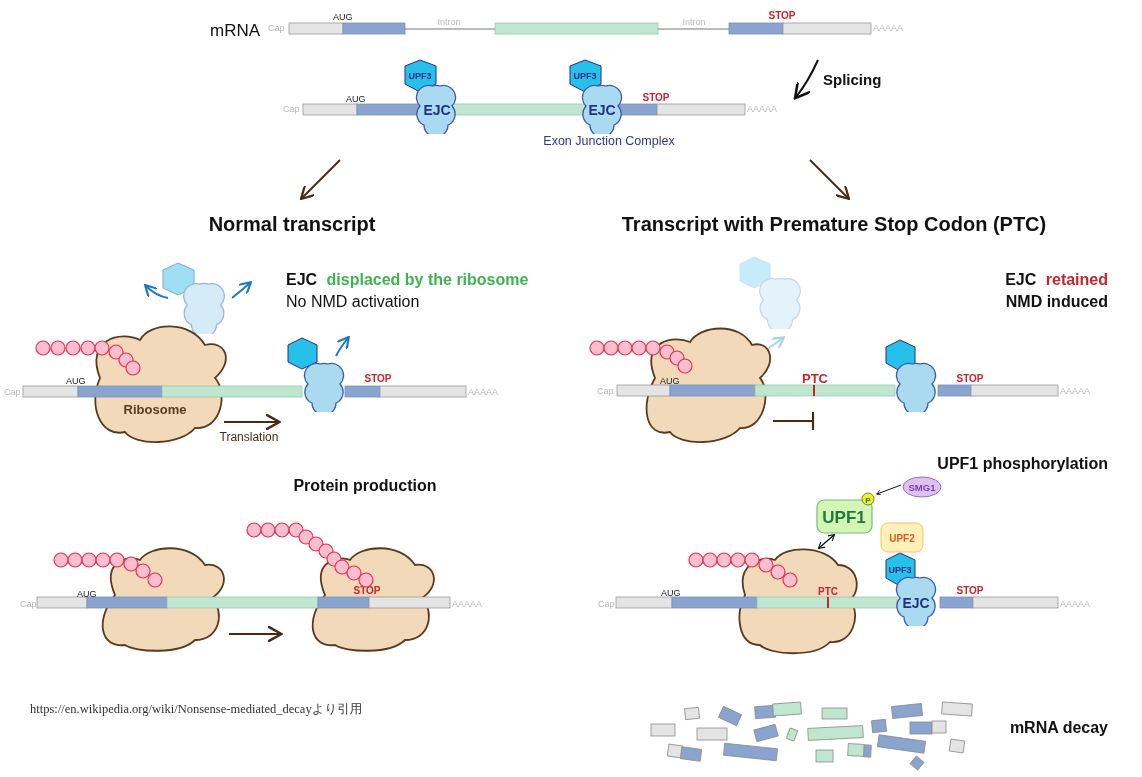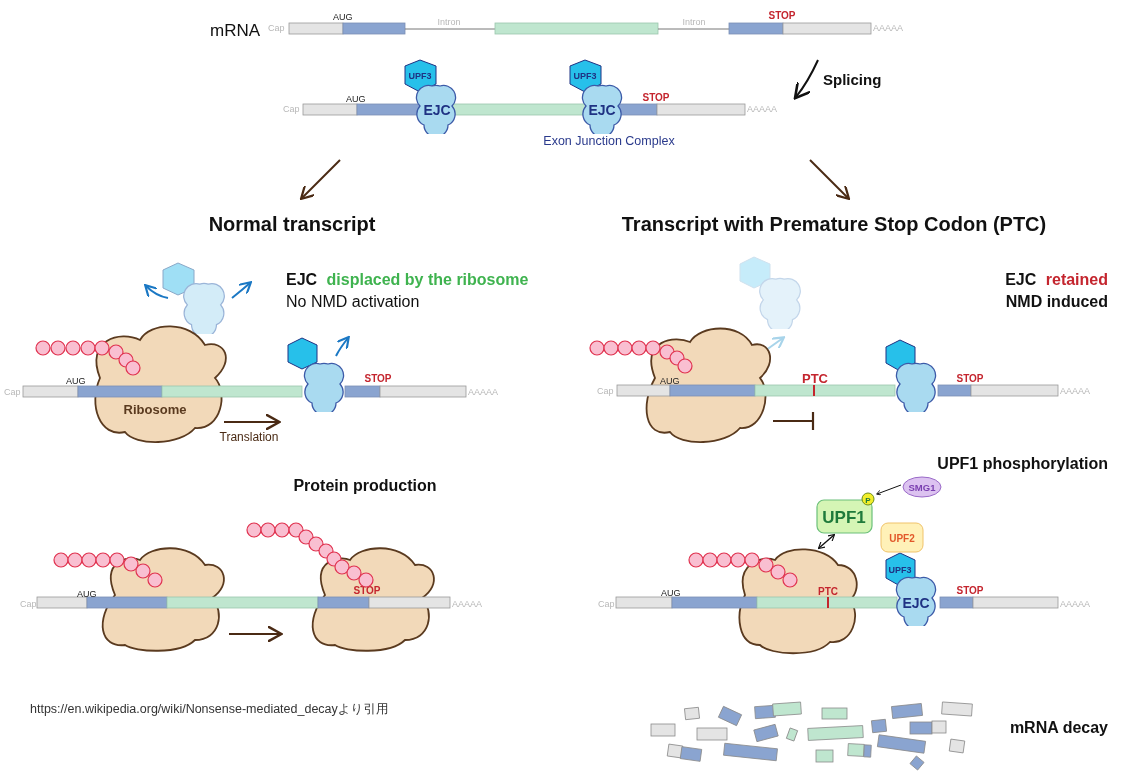--- a/index.html
+++ b/index.html
@@ -1,19 +1,19 @@
 <!DOCTYPE html>
 <html><head>
 <meta charset="utf-8">
 <style>
   html, body { margin:0; padding:0; background:#ffffff; }
   body { width:1142px; height:777px; position:relative; overflow:hidden; font-family:"Liberation Sans", sans-serif; }
   svg#diagram { position:absolute; left:0; top:0; }
   .lbl { font-family:"Liberation Sans", sans-serif; }
-  .cite { position:absolute; left:30px; top:701px; font-family:Liberation Sans, sans-serif; font-size:12.5px; color:#333; }
+  .cite { position:absolute; left:30px; top:701px; font-family:Liberation Serif, serif; font-size:12.5px; color:#333; }
 </style>
 </head>
 <body>
 
 <svg id="diagram" width="1142" height="777" viewBox="0 0 1142 777" xmlns="http://www.w3.org/2000/svg">
   <defs>
     <marker id="brownHead" viewBox="0 0 10 10" refX="8" refY="5" markerWidth="7" markerHeight="7" orient="auto-start-reverse">
       <path d="M0,0 L9,5 L0,10" fill="none" stroke="#4a2a14" stroke-width="1.6"></path>
     </marker>
     <marker id="blackHead" viewBox="0 0 10 10" refX="8" refY="5" markerWidth="8" markerHeight="8" orient="auto-start-reverse">

